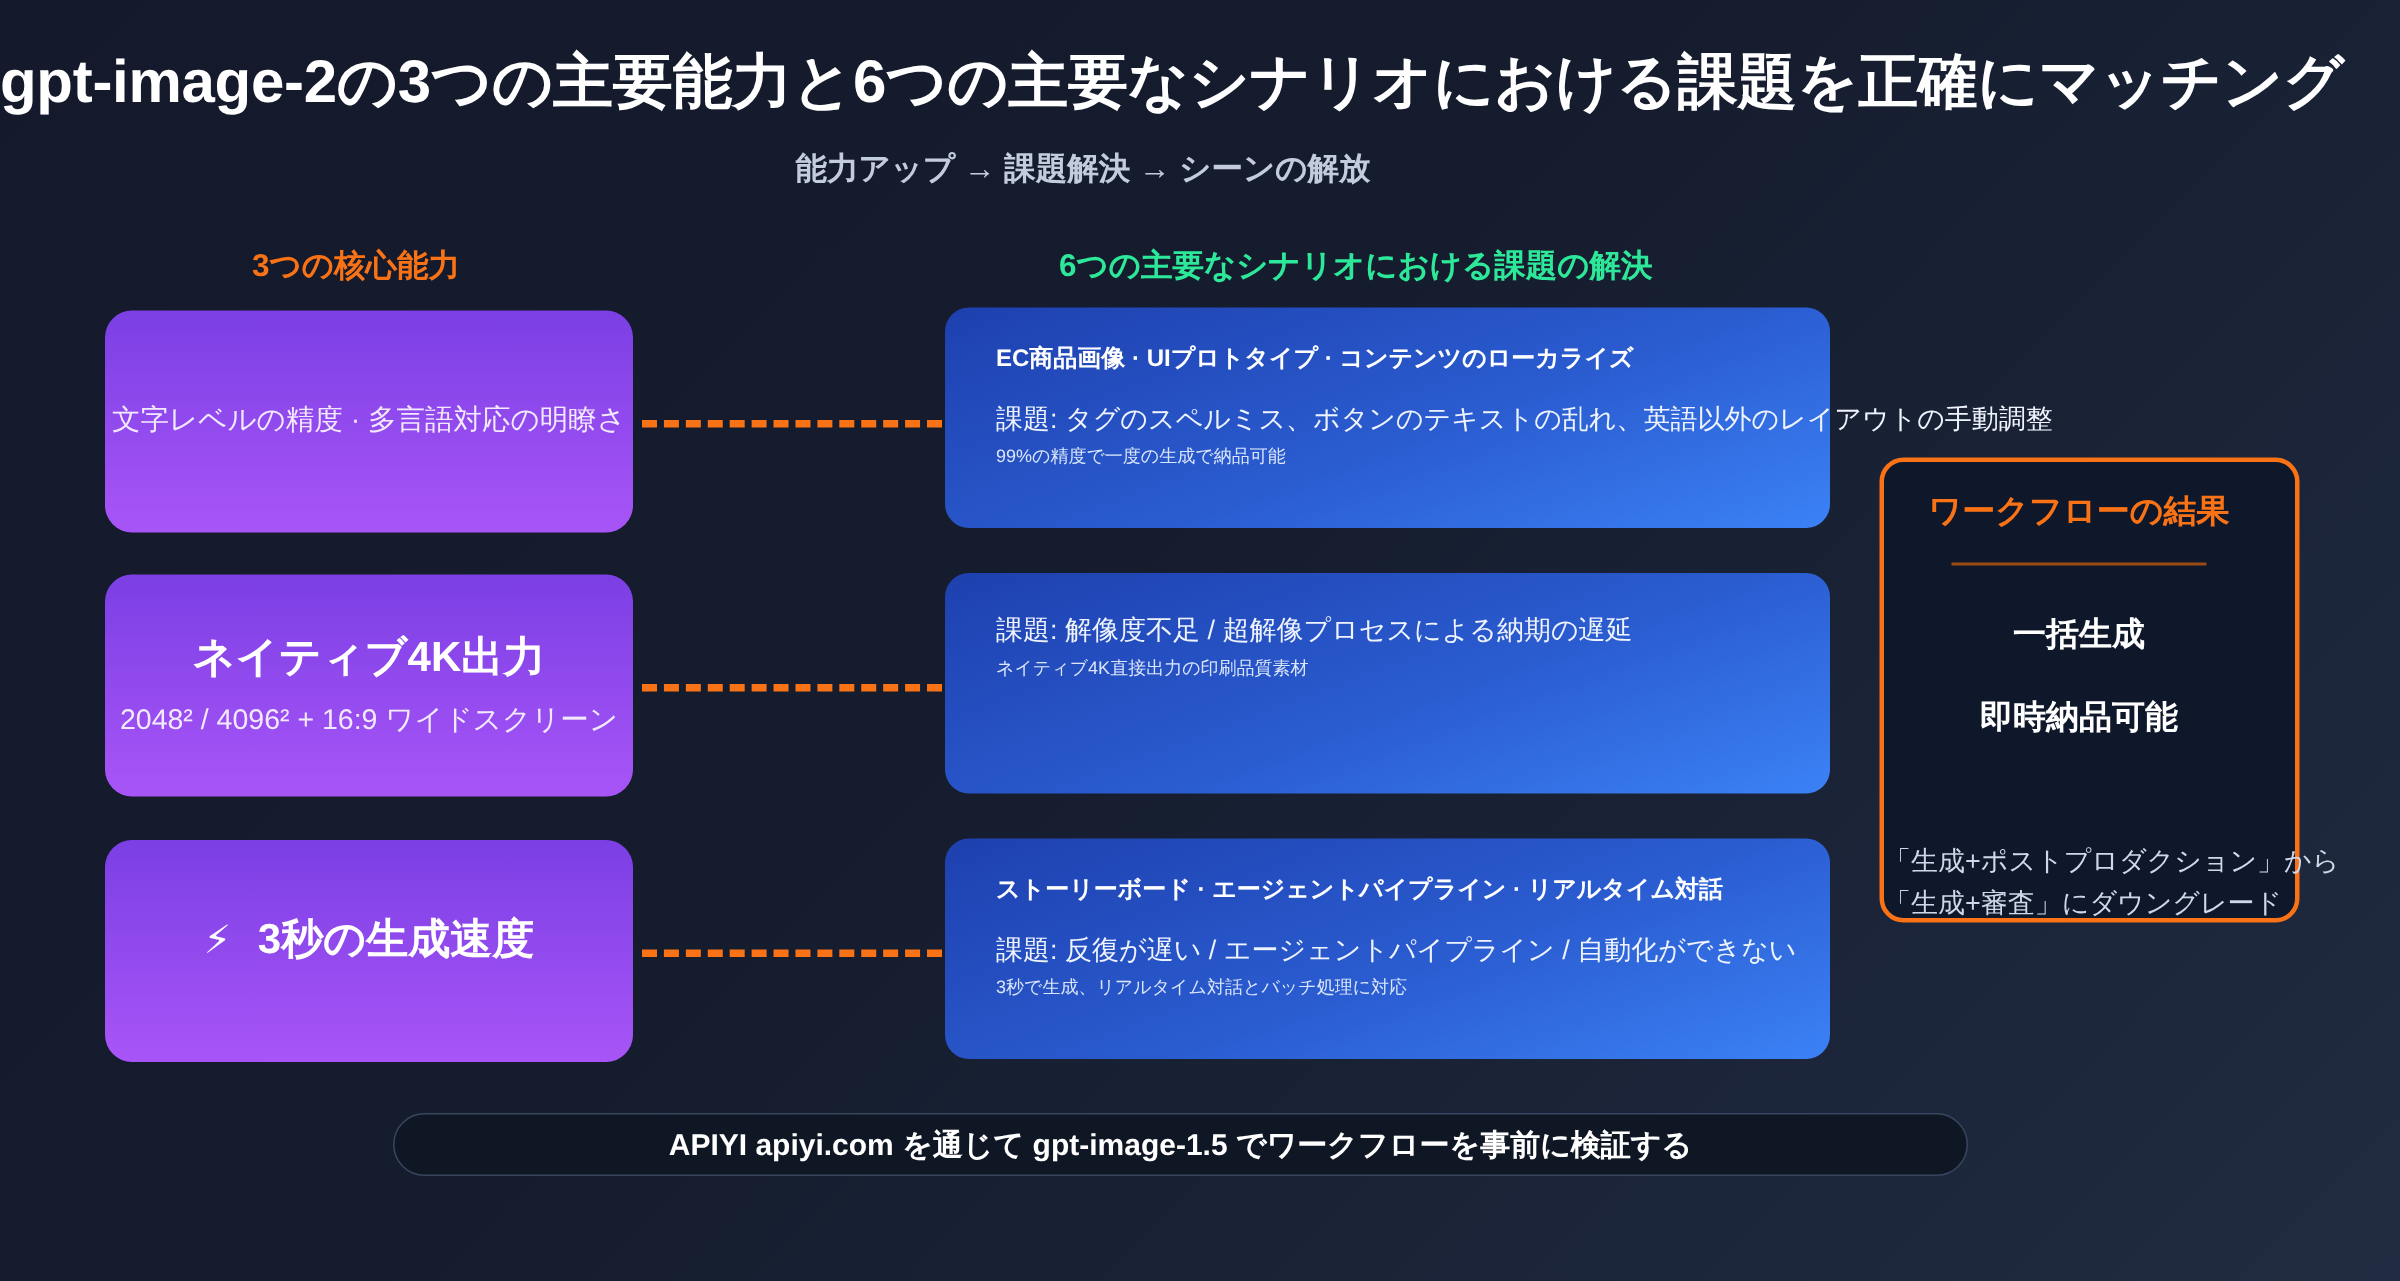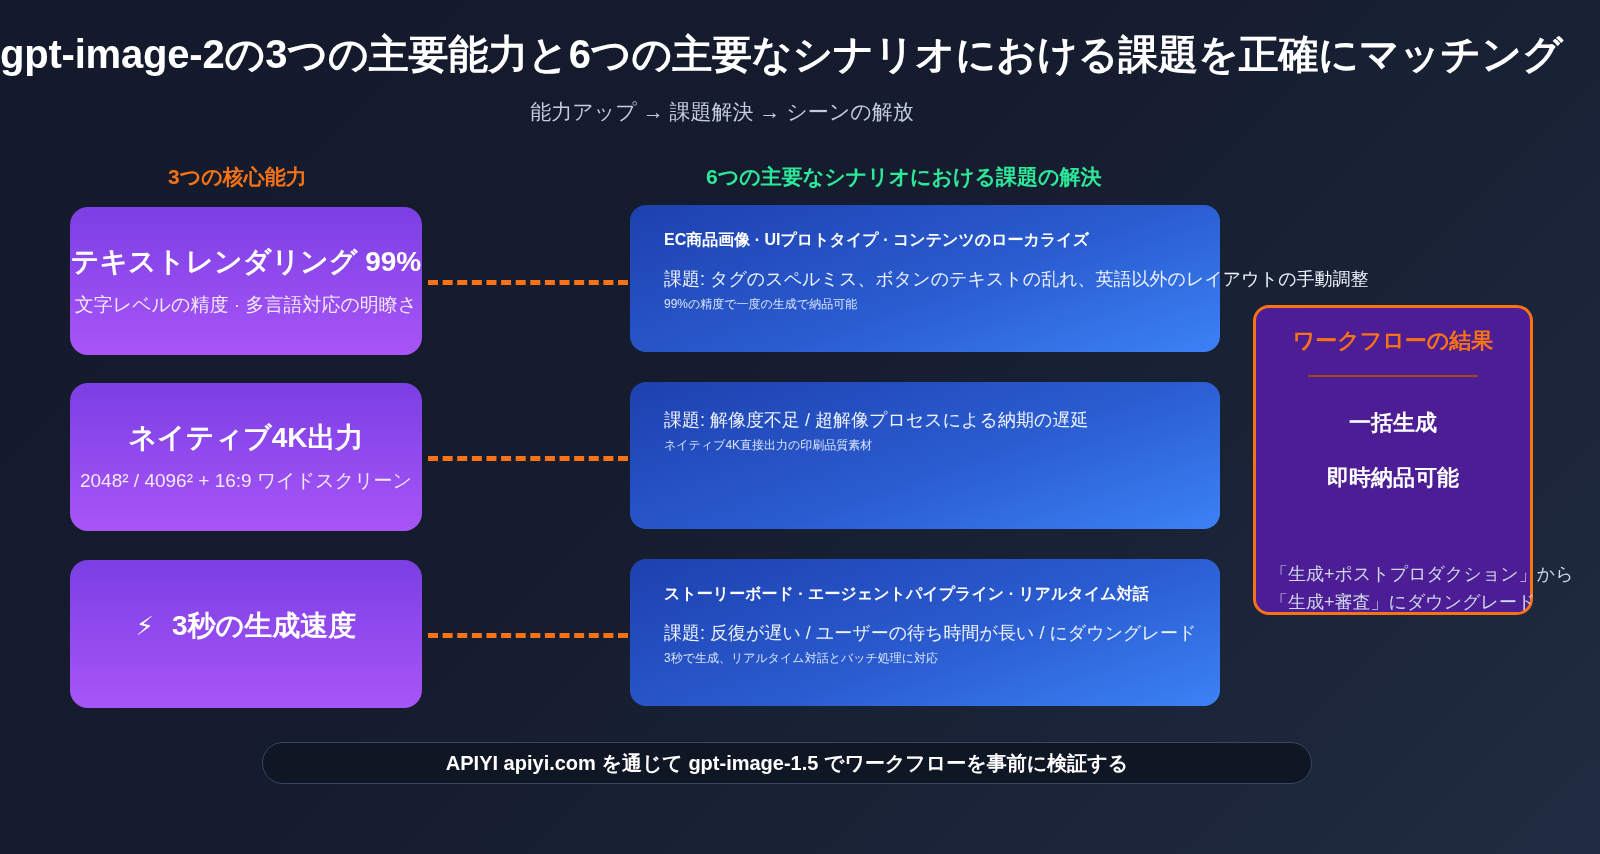--- a/index.html
+++ b/index.html
@@ -17,21 +17,21 @@
   #title {
     position:absolute; top:27px; left:0; width:1445px;
     text-align:center;
     font-size:40px; font-weight:700; letter-spacing:-0.2px;
     color:#ffffff;
     white-space:nowrap;
   }
   #subtitle {
     position:absolute; top:98px; left:0; width:1444px;
     text-align:center;
-    font-size:21px; font-weight:400;
+    font-size:21px; font-weight:700;
     color:#c3ccdd;
     white-space:nowrap;
   }
 
   
   .col-head {
     position:absolute;
     font-size:21px; font-weight:700;
     white-space:nowrap;
   }
@@ -98,22 +98,22 @@
     color:#dbe6fb; white-space:nowrap; line-height:1.45;
     margin-top:4px;
   }
 
   
   #wf-box {
     position:absolute;
     left:1253px; top:305px; width:280px; height:310px;
     border:3px solid #f97316;
     border-radius:16px;
-    background:#4c1d95;
-    padding:18px 14px 0 14px;
+    background:#0f172a;
+    padding:18px 14px 0 0;
     text-align:center;
     overflow:visible;
   }
   #wf-title {
     font-size:22px; font-weight:700; color:#f97316;
     white-space:nowrap;
   }
   #wf-divider {
     width:170px; height:0; margin:19px auto 0 auto;
     border-top:2px solid #9a4a12;
@@ -147,23 +147,20 @@
 </head>
 <body>
 
 <div id="title">gpt-image-2の3つの主要能力と6つの主要なシナリオにおける課題を正確にマッチング</div>
 <div id="subtitle">能力アップ → 課題解決 → シーンの解放</div>
 
 <div id="head-cap" class="col-head">3つの核心能力</div>
 <div id="head-scene" class="col-head">6つの主要なシナリオにおける課題の解決</div>
 
 <div id="cap-1" class="cap-card">
-  <div class="cap-title">
-    <span>テキストレンダリング 99%</span>
-  </div>
   <div class="cap-sub">文字レベルの精度 · 多言語対応の明瞭さ</div>
 </div>
 
 <div id="cap-2" class="cap-card">
   <div class="cap-title">
     <span>ネイティブ4K出力</span>
   </div>
   <div class="cap-sub">2048² / 4096² + 16:9 ワイドスクリーン</div>
 </div>
 
@@ -184,21 +181,21 @@
   <div class="sc-fix">99%の精度で一度の生成で納品可能</div>
 </div>
 
 <div id="sc-2" class="sc-card">
   <div class="sc-issue">課題:  解像度不足 / 超解像プロセスによる納期の遅延</div>
   <div class="sc-fix">ネイティブ4K直接出力の印刷品質素材</div>
 </div>
 
 <div id="sc-3" class="sc-card">
   <div class="sc-title">ストーリーボード · エージェントパイプライン · リアルタイム対話</div>
-  <div class="sc-issue">課題:  反復が遅い / ユーザーの待ち時間が長い / にダウングレード</div>
+  <div class="sc-issue">課題:  反復が遅い / エージェントパイプライン / 自動化ができない</div>
   <div class="sc-fix">3秒で生成、リアルタイム対話とバッチ処理に対応</div>
 </div>
 
 <div id="wf-box">
   <div id="wf-title">ワークフローの結果</div>
   <div id="wf-divider"></div>
   <div id="wf-metric-1" class="wf-metric">一括生成</div>
   <div id="wf-metric-2" class="wf-metric">即時納品可能</div>
   <div id="wf-note-wrap">
     <div class="wf-note">「生成+ポストプロダクション」から</div>

